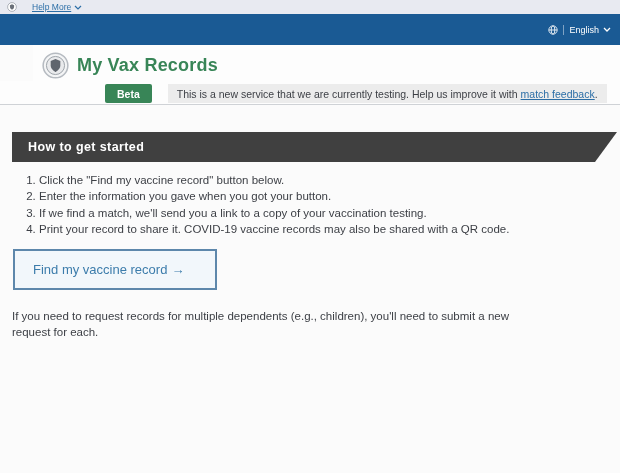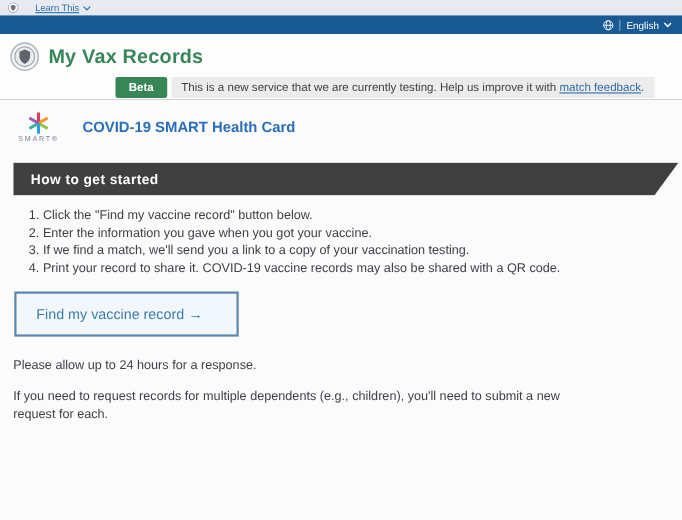--- a/index.html
+++ b/index.html
@@ -30,39 +30,40 @@
     align-items: center;
     gap: 3px;
     cursor: pointer;
   }
   .chev { display: inline-block; }
 
   
   .lang-bar {
     background: #1a5a94;
     border-top: 1px solid #49790;
-    height: 17px;
+    height: 31px;
     display: flex;
     align-items: center;
     justify-content: flex-end;
     padding: 0 9px;
     color: #fff;
     font-size: 9px;
     gap: 5px;
   }
   .lang-bar .vsep { width: 1px; height: 10px; background: #7fa3c4; }
   .lang-select { display: inline-flex; align-items: center; gap: 4px; cursor: pointer; }
 
   
   .site-header {
     background: #fdfdfd;
     padding: 7px 10px 2px 9px;
     display: flex;
     align-items: center;
     gap: 8px;
+    margin-left: 33px;
   }
   .seal-lg { width: 27px; height: 27px; }
   .site-title {
     color: #388557;
     font-size: 18px;
     font-weight: bold;
     letter-spacing: .2px;
   }
 
   
@@ -74,21 +75,21 @@
   .beta-row { display: flex; align-items: stretch; height: 19px; margin-bottom: 1px; }
   .beta-badge {
     background: #388557;
     color: #fff;
     font-size: 10.5px;
     font-weight: bold;
     border-radius: 2px;
     padding: 4px 12px;
     display: flex;
     align-items: center;
-    margin-right: 4px;
+    margin-right: 16px;
   }
   .beta-msg {
     background: #ececec;
     font-size: 10.5px;
     color: #3c3f45;
     padding: 0 9px;
     display: flex;
     align-items: center;
     white-space: nowrap;
   }
@@ -156,21 +157,21 @@
 </style>
 </head>
 <body>
 
 <div class="gov-banner">
   <svg class="seal-sm" viewBox="0 0 24 24">
     <circle cx="12" cy="12" r="10.5" fill="#ffffff" stroke="#8e939b" stroke-width="1.6"></circle>
     <path d="M12 5.5 L17 7.5 V12 C17 16 12 18.6 12 18.6 C12 18.6 7 16 7 12 V7.5 Z" fill="#6a6f78"></path>
   </svg>
   <span class="learn-more">
-    <span>Learn This</span>
+    <span>Help More</span>
     <svg class="chev" width="8" height="5" viewBox="0 0 8 5">
       <polyline points="1,1 4,4 7,1" fill="none" stroke="#2c6ea6" stroke-width="1.2"></polyline>
     </svg>
   </span>
 </div>
 
 <div class="lang-bar">
   <svg width="10" height="10" viewBox="0 0 12 12">
     <circle cx="6" cy="6" r="5" fill="none" stroke="#ffffff" stroke-width="1"></circle>
     <ellipse cx="6" cy="6" rx="2.2" ry="5" fill="none" stroke="#ffffff" stroke-width="1"></ellipse>
@@ -200,45 +201,30 @@
     <span class="beta-msg">
       <span>This is a new service that we are currently testing. Help us improve it with</span>
       <a>match feedback</a>
       <span>.</span>
     </span>
   </div>
 </div>
 
 <div class="main">
 
-  <div class="smart-row">
-    <div class="smart-logo">
-      <svg width="22" height="22" viewBox="0 0 24 24">
-        <line x1="12" y1="12" x2="12" y2="1.5" stroke="#e23a5f" stroke-width="3"></line>
-        <line x1="12" y1="12" x2="21" y2="6.8" stroke="#f7941e" stroke-width="3"></line>
-        <line x1="12" y1="12" x2="21" y2="17.2" stroke="#8dc63f" stroke-width="3"></line>
-        <line x1="12" y1="12" x2="12" y2="22.5" stroke="#2b9fd8" stroke-width="3"></line>
-        <line x1="12" y1="12" x2="3" y2="17.2" stroke="#2bb3a9" stroke-width="3"></line>
-        <line x1="12" y1="12" x2="3" y2="6.8" stroke="#9b59b6" stroke-width="3"></line>
-      </svg>
-      <div class="smart-word">SMART®</div>
-    </div>
-    <span class="smart-label">COVID-19 SMART Health Card</span>
-  </div>
 
 
   <div class="ribbon">How to get started</div>
 
   <ol class="steps">
     <li>Click the "Find my vaccine record" button below.</li>
-    <li>Enter the information you gave when you got your vaccine.</li>
+    <li>Enter the information you gave when you got your button.</li>
     <li>If we find a match, we'll send you a link to a copy of your vaccination testing.</li>
     <li>Print your record to share it. COVID-19 vaccine records may also be shared with a QR code.</li>
   </ol>
 
   <button class="find-btn">
     <span>Find my vaccine record</span><span class="arrow">→</span>
   </button>
 
-  <p class="para">Please allow up to 24 hours for a response.</p>
   <p class="para">If you need to request records for multiple dependents (e.g., children), you'll need to submit a new request for each.</p>
 
 </div>
 
 </body></html>

